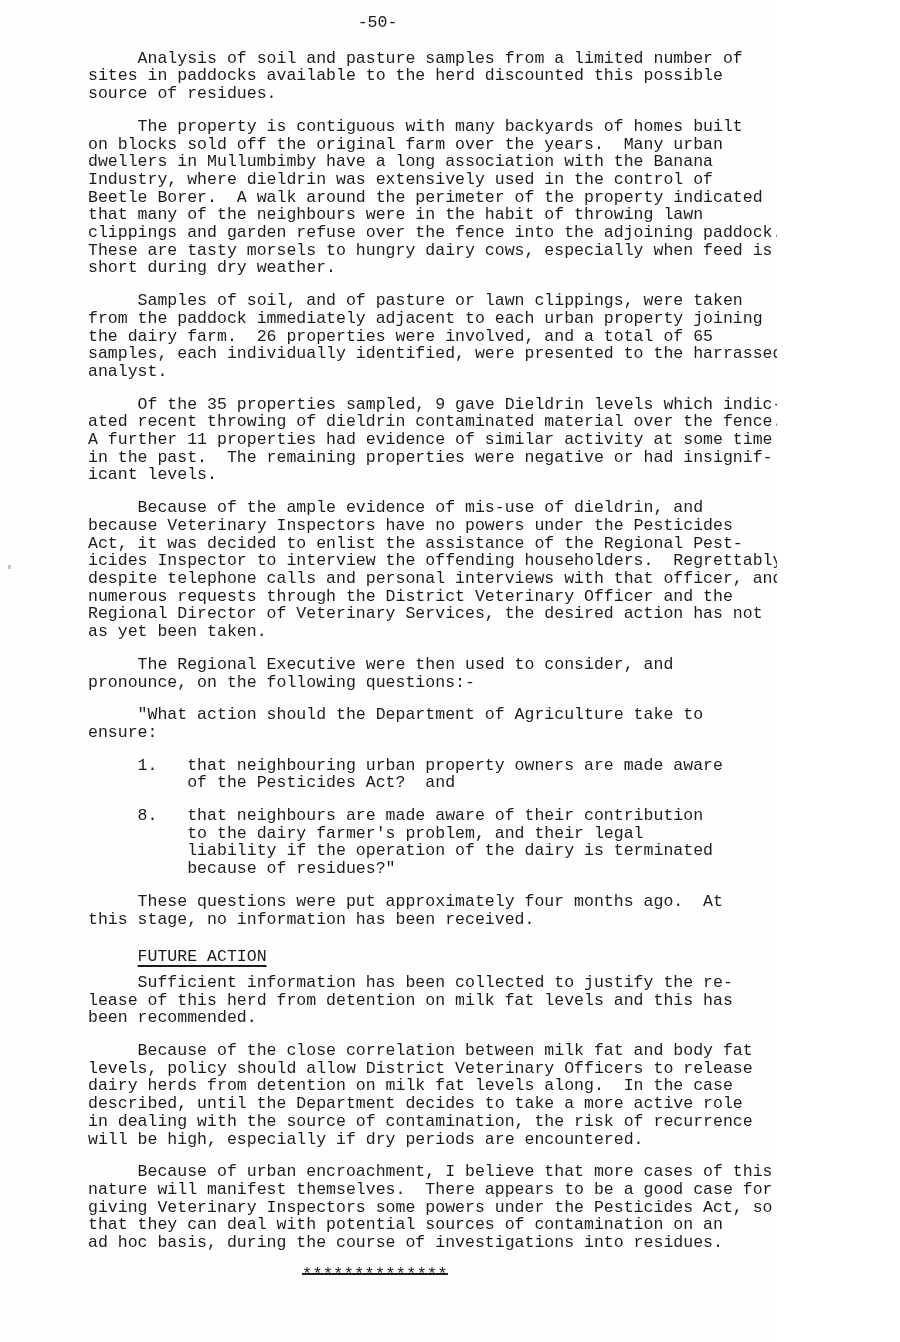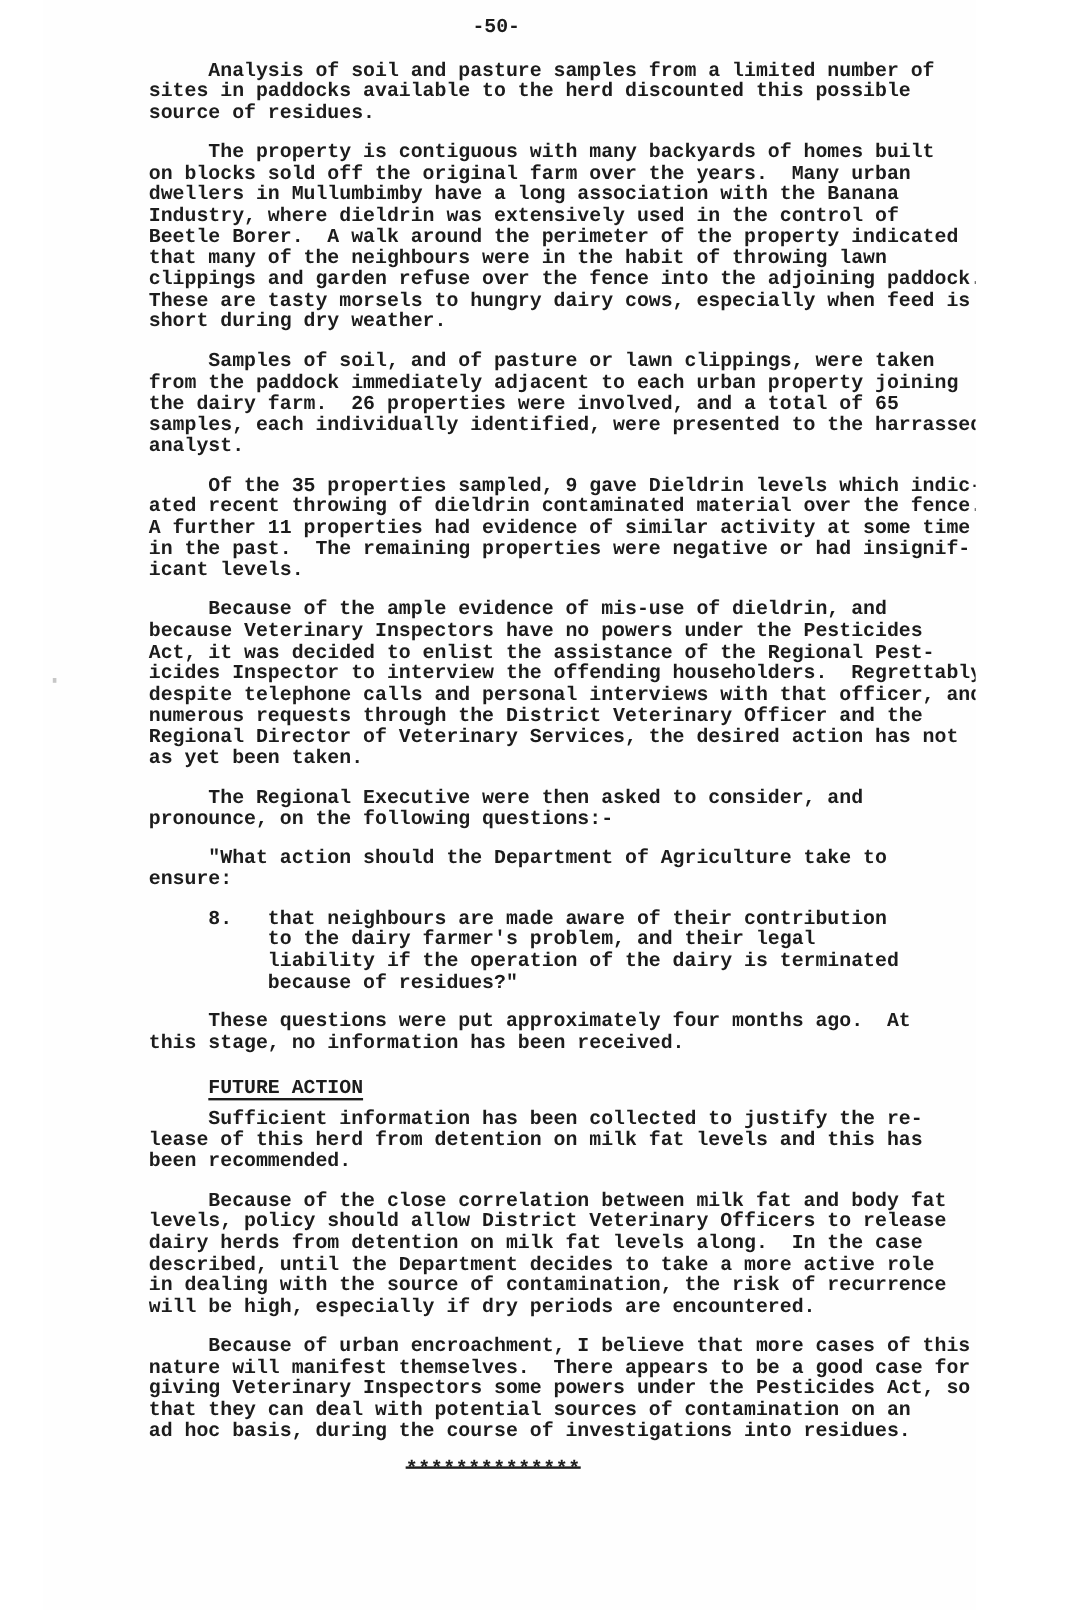--- a/index.html
+++ b/index.html
@@ -6,23 +6,22 @@
   html, body { background: #ffffff; }
   .page {
     position: relative;
     width: 777px;
     height: 1342px;
     background: #fefefe;
     overflow: hidden;
     font-family: "Liberation Mono", "DejaVu Sans Mono", monospace;
     font-size: 16.55px;
     line-height: 17.7px;
-    font-weight: bold;
+    font-weight: normal;
     color: #1c1c1c;
-    margin-left: 36px;
     -webkit-font-smoothing: antialiased;
   }
   .content {
     position: absolute;
     top: 14px;
     left: 88px;
     right: 20px;
   }
   .page-number {
     text-align: center;
@@ -106,26 +105,28 @@
 
     <div class="para">     Because of the ample evidence of mis-use of dieldrin, and
 because Veterinary Inspectors have no powers under the Pesticides
 Act, it was decided to enlist the assistance of the Regional Pest-
 icides Inspector to interview the offending householders.  Regrettably,
 despite telephone calls and personal interviews with that officer, and
 numerous requests through the District Veterinary Officer and the
 Regional Director of Veterinary Services, the desired action has not
 as yet been taken.</div>
 
-    <div class="para">     The Regional Executive were then asked to consider, and
+    <div class="para">     The Regional Executive were then used to consider, and
 pronounce, on the following questions:-</div>
 
     <div class="para">     "What action should the Department of Agriculture take to
 ensure:</div>
 
+    <div class="para">     1.   that neighbouring urban property owners are made aware
+          of the Pesticides Act?  and</div>
 
     <div class="para">     8.   that neighbours are made aware of their contribution
           to the dairy farmer's problem, and their legal
           liability if the operation of the dairy is terminated
           because of residues?"</div>
 
     <div class="para">     These questions were put approximately four months ago.  At
 this stage, no information has been received.</div>
 
     <div class="heading"><span class="heading-text">FUTURE ACTION</span></div>

